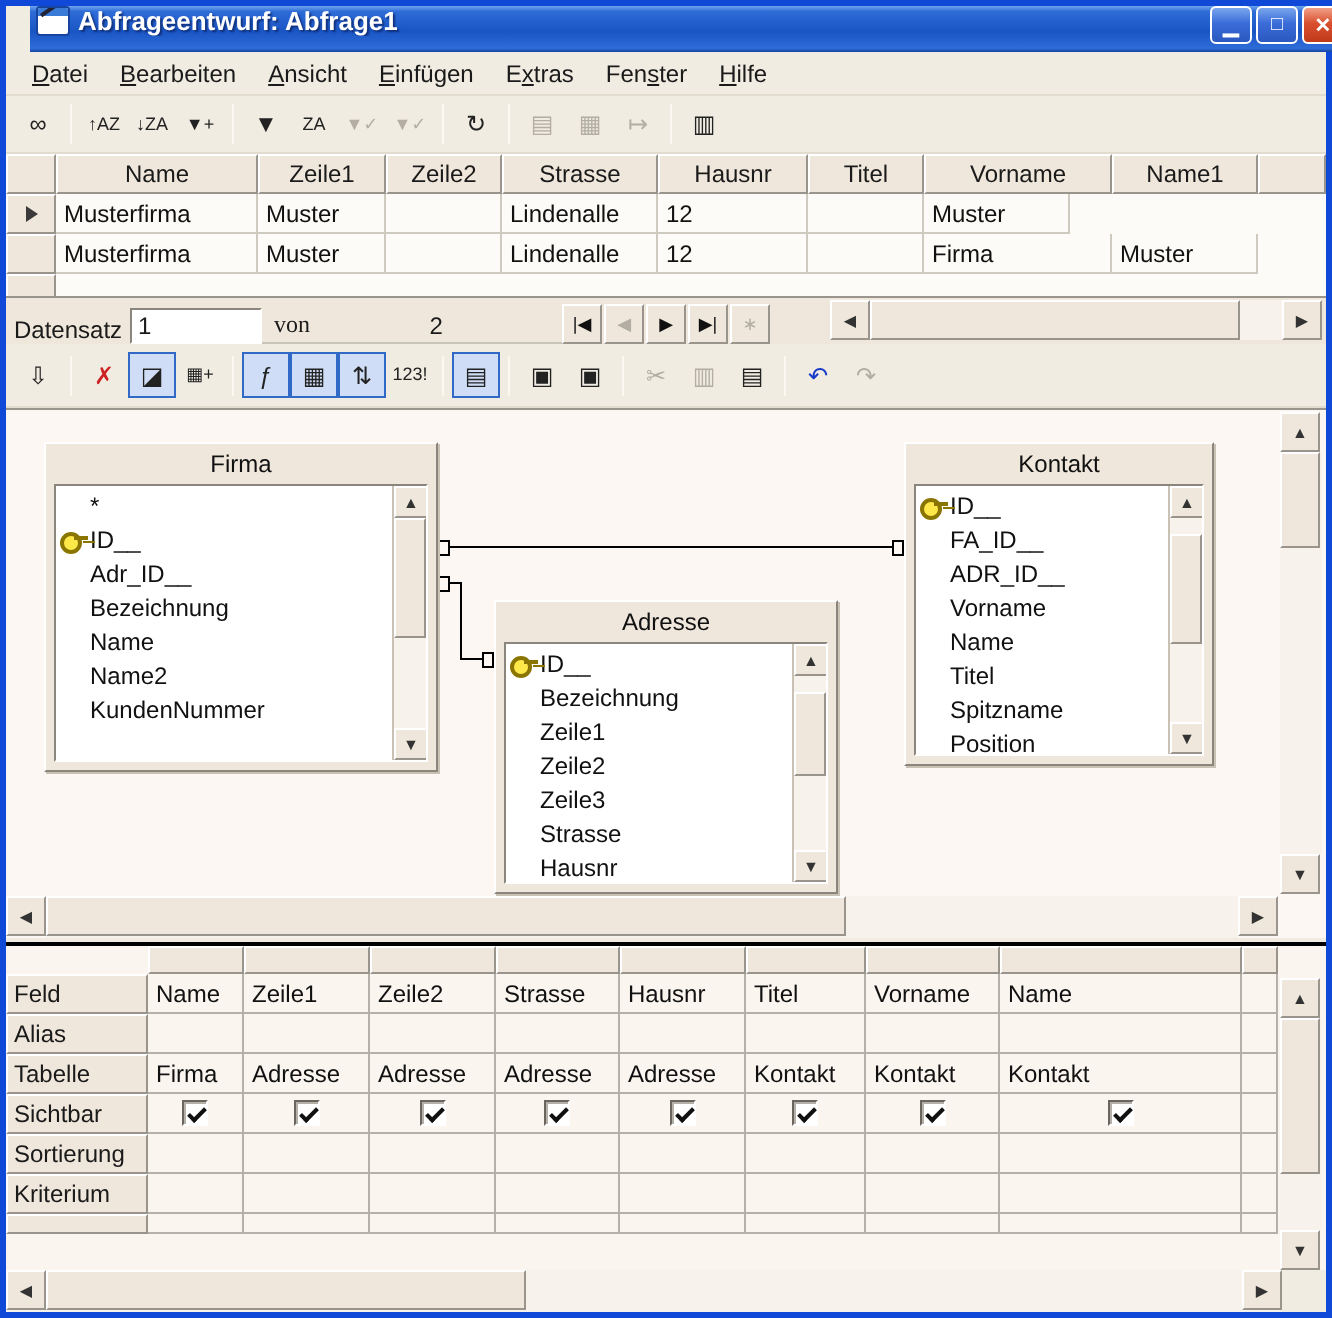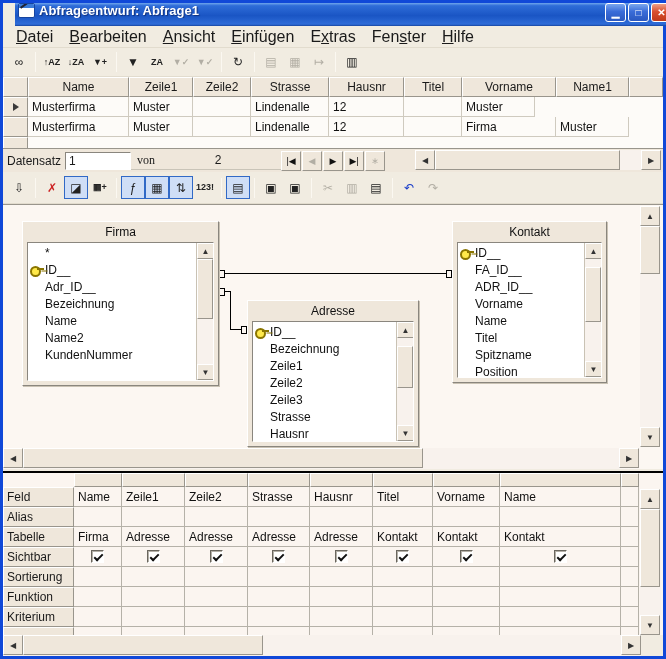--- a/index.html
+++ b/index.html
@@ -22,29 +22,29 @@
     white-space:nowrap; overflow:hidden; }
   .winbtns { display:flex; gap:2px; }
   .winbtn { width:21px; height:19px; border:1px solid #fff; border-radius:3px; color:#fff;
     display:flex; align-items:center; justify-content:center; font-size:10px; font-weight:bold;
     background:linear-gradient(180deg,#7AA6EE,#3A6CD8 45%,#2A58C0); }
   .winbtn.close { background:linear-gradient(180deg,#F0A088,#D9502F 45%,#C03A1A); }
 
   
   .menubar { position:absolute; left:0; top:23px; width:660px; height:22px; background:#F1ECE1;
     display:flex; align-items:center; padding-left:5px; border-bottom:1px solid #E2DCCE; }
-  .menu-item { padding:3px 8px; font-size:16px; }
+  .menu-item { padding:3px 8px; font-size:12px; }
   .menu-item .mnk { text-decoration:underline; }
 
   
   .toolbar { position:absolute; left:0; width:660px; height:29px; background:#F1ECE1;
     display:flex; align-items:center; padding-left:4px; border-bottom:1px solid #E2DCCE; }
   .tbtn { width:24px; height:23px; display:flex; align-items:center; justify-content:center;
     color:#222; font-size:12px; line-height:1; border:1px solid transparent; white-space:nowrap; }
-  .tbtn.small-text { font-size:9px; font-weight:bold; }
+  .tbtn.small-text { font-size:9px; font-weight:normal; }
   .tbtn.pressed { border:1px solid #3169C6; background:#CFDEF6; }
   .tbtn.disabled { color:#B2AEA4; }
   .tbtn.red { color:#C22; }
   .tbtn.blue { color:#1539C9; }
   .tsep { width:1px; height:20px; background:#B8B2A6; border-right:1px solid #FBF8F1; margin:0 4px; }
 
   
   .raised { background:#EFE7DB; border-top:1px solid #FFFFFF; border-left:1px solid #FFFFFF;
     border-right:1px solid #99958C; border-bottom:1px solid #99958C; }
 
@@ -54,21 +54,21 @@
   .ds-h { font-size:12px; display:flex; align-items:center; justify-content:center; }
   .ds-c { font-size:12px; background:#FDFBF8; border-right:1px solid #CFCABF; border-bottom:1px solid #CFCABF;
     display:flex; align-items:center; padding-left:4px; color:#111; }
   .w-sel{width:25px;} .w-0{width:101px;} .w-1{width:64px;} .w-2{width:58px;} .w-3{width:78px;}
   .w-4{width:75px;} .w-5{width:58px;} .w-6{width:94px;} .w-7{width:73px;} .w-f{flex:1;}
   .sel-cell { display:flex; align-items:center; justify-content:center; }
   .rec-arrow { width:0; height:0; border-left:6px solid #3a3a3a; border-top:4px solid transparent; border-bottom:4px solid transparent; }
 
   
   .recnav { position:absolute; left:0; top:145px; width:660px; height:24px; background:#EFE7DB;
-    border-top:1px solid #99958C; display:flex; align-items:center; padding-left:4px; }
+    border-top:1px solid #99958C; display:flex; align-items:flex-end; padding-left:4px; }
   .recnav .lbl { font-size:12px; margin-right:4px; }
   .rec-box { width:66px; height:18px; font-size:12px; padding:1px 3px; background:#fff;
     border-top:1px solid #8A867E; border-left:1px solid #8A867E; border-right:1px solid #fff; border-bottom:1px solid #fff; }
   .rec-von { width:150px; height:18px; display:flex; align-items:center; font-size:12px; border-bottom:1px solid #C9C4B8; }
   .rec-von .total { flex:1; text-align:center; }
   .navbtn { width:20px; height:20px; margin-right:1px; display:flex; align-items:center; justify-content:center;
     font-size:9px; color:#111; }
   .navbtn.disabled { color:#B2AEA4; }
   .hscroll-inline { position:absolute; left:412px; top:147px; width:246px; height:20px; display:flex; }
 
@@ -516,32 +516,20 @@
       <div class="des-cell d-2"></div>
       <div class="des-cell d-3"></div>
       <div class="des-cell d-4"></div>
       <div class="des-cell d-5"></div>
       <div class="des-cell d-6"></div>
       <div class="des-cell d-7"></div>
       <div class="des-cell d-8"></div>
       <div class="des-cell d-f"></div>
     </div>
 
-    <div class="des-row">
-      <div class="des-label raised">Funktion</div>
-      <div class="des-cell d-1"></div>
-      <div class="des-cell d-2"></div>
-      <div class="des-cell d-3"></div>
-      <div class="des-cell d-4"></div>
-      <div class="des-cell d-5"></div>
-      <div class="des-cell d-6"></div>
-      <div class="des-cell d-7"></div>
-      <div class="des-cell d-8"></div>
-      <div class="des-cell d-f"></div>
-    </div>
 
     <div class="des-row">
       <div class="des-label raised">Kriterium</div>
       <div class="des-cell d-1"></div>
       <div class="des-cell d-2"></div>
       <div class="des-cell d-3"></div>
       <div class="des-cell d-4"></div>
       <div class="des-cell d-5"></div>
       <div class="des-cell d-6"></div>
       <div class="des-cell d-7"></div>

